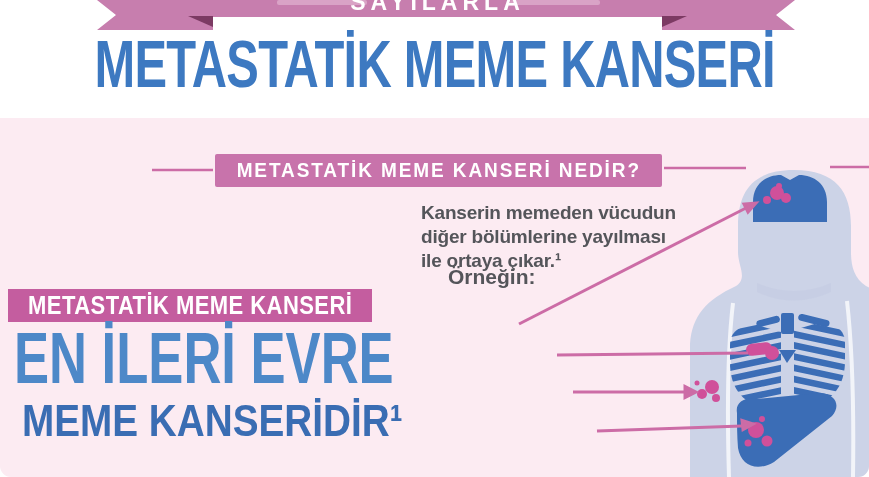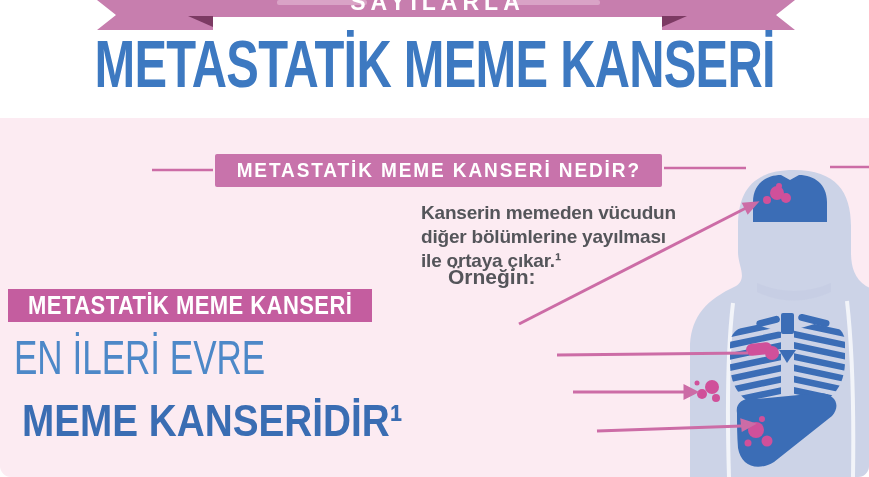--- a/index.html
+++ b/index.html
@@ -44,21 +44,21 @@
     transform:scaleX(.8);transform-origin:left;white-space:nowrap;
   }
   
   #left-banner{
     left:8px;top:289px;width:364px;height:33px;background:var(--left_banner_bg);
     display:flex;align-items:center;justify-content:center;
     color:#fff;font-weight:bold;font-size:25px;white-space:nowrap;z-index:3;
   }
   #left-banner span{display:inline-block;transform:scaleX(.88);letter-spacing:.5px;}
   #left-line1{
-    left:14px;top:322px;color:var(--big_blue);font-weight:normal;font-size:48px;line-height:72px;
+    left:14px;top:322px;color:var(--big_blue);font-weight:bold;font-size:72px;line-height:72px;
     white-space:nowrap;z-index:3;
   }
   #left-line1 span{display:inline-block;transform:scaleX(.73);transform-origin:left;}
   #left-line2{
     left:22px;top:398px;color:var(--sub_blue);font-weight:bold;font-size:45px;line-height:46px;
     white-space:nowrap;z-index:3;
   }
   #left-line2 span{display:inline-block;transform:scaleX(.86);transform-origin:left;}
   #figure-svg{left:0;top:0;z-index:2;pointer-events:none;}
   #ribbon-svg{left:0;top:0;z-index:1;}

